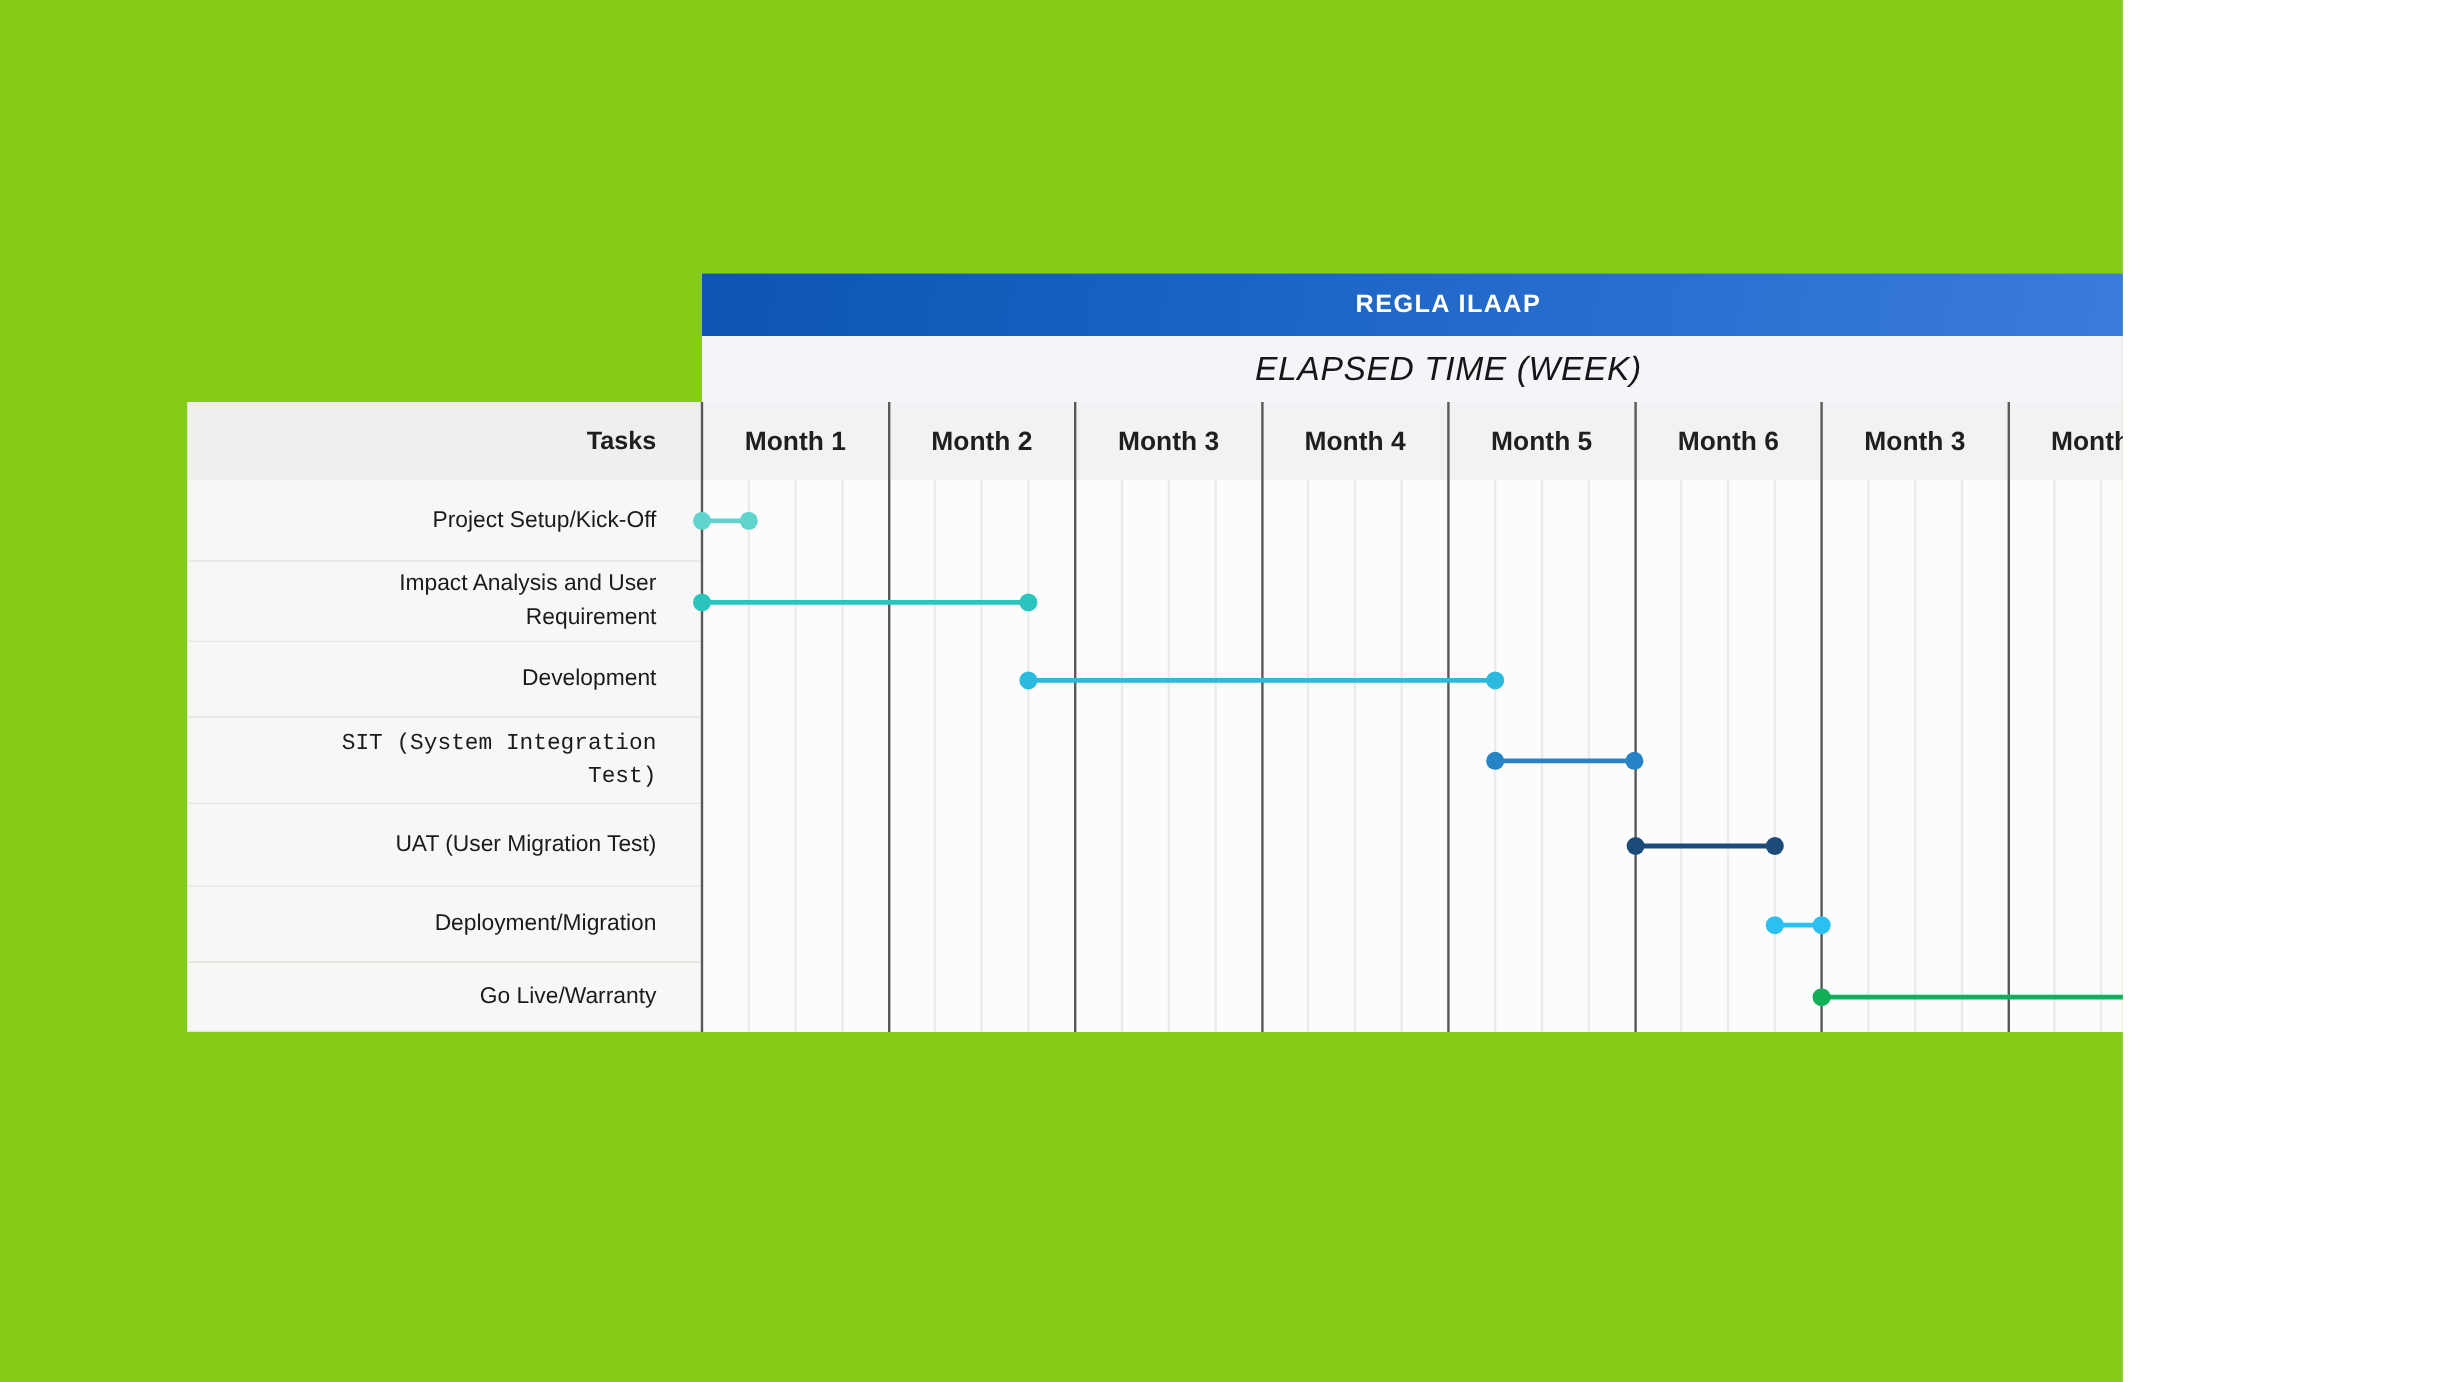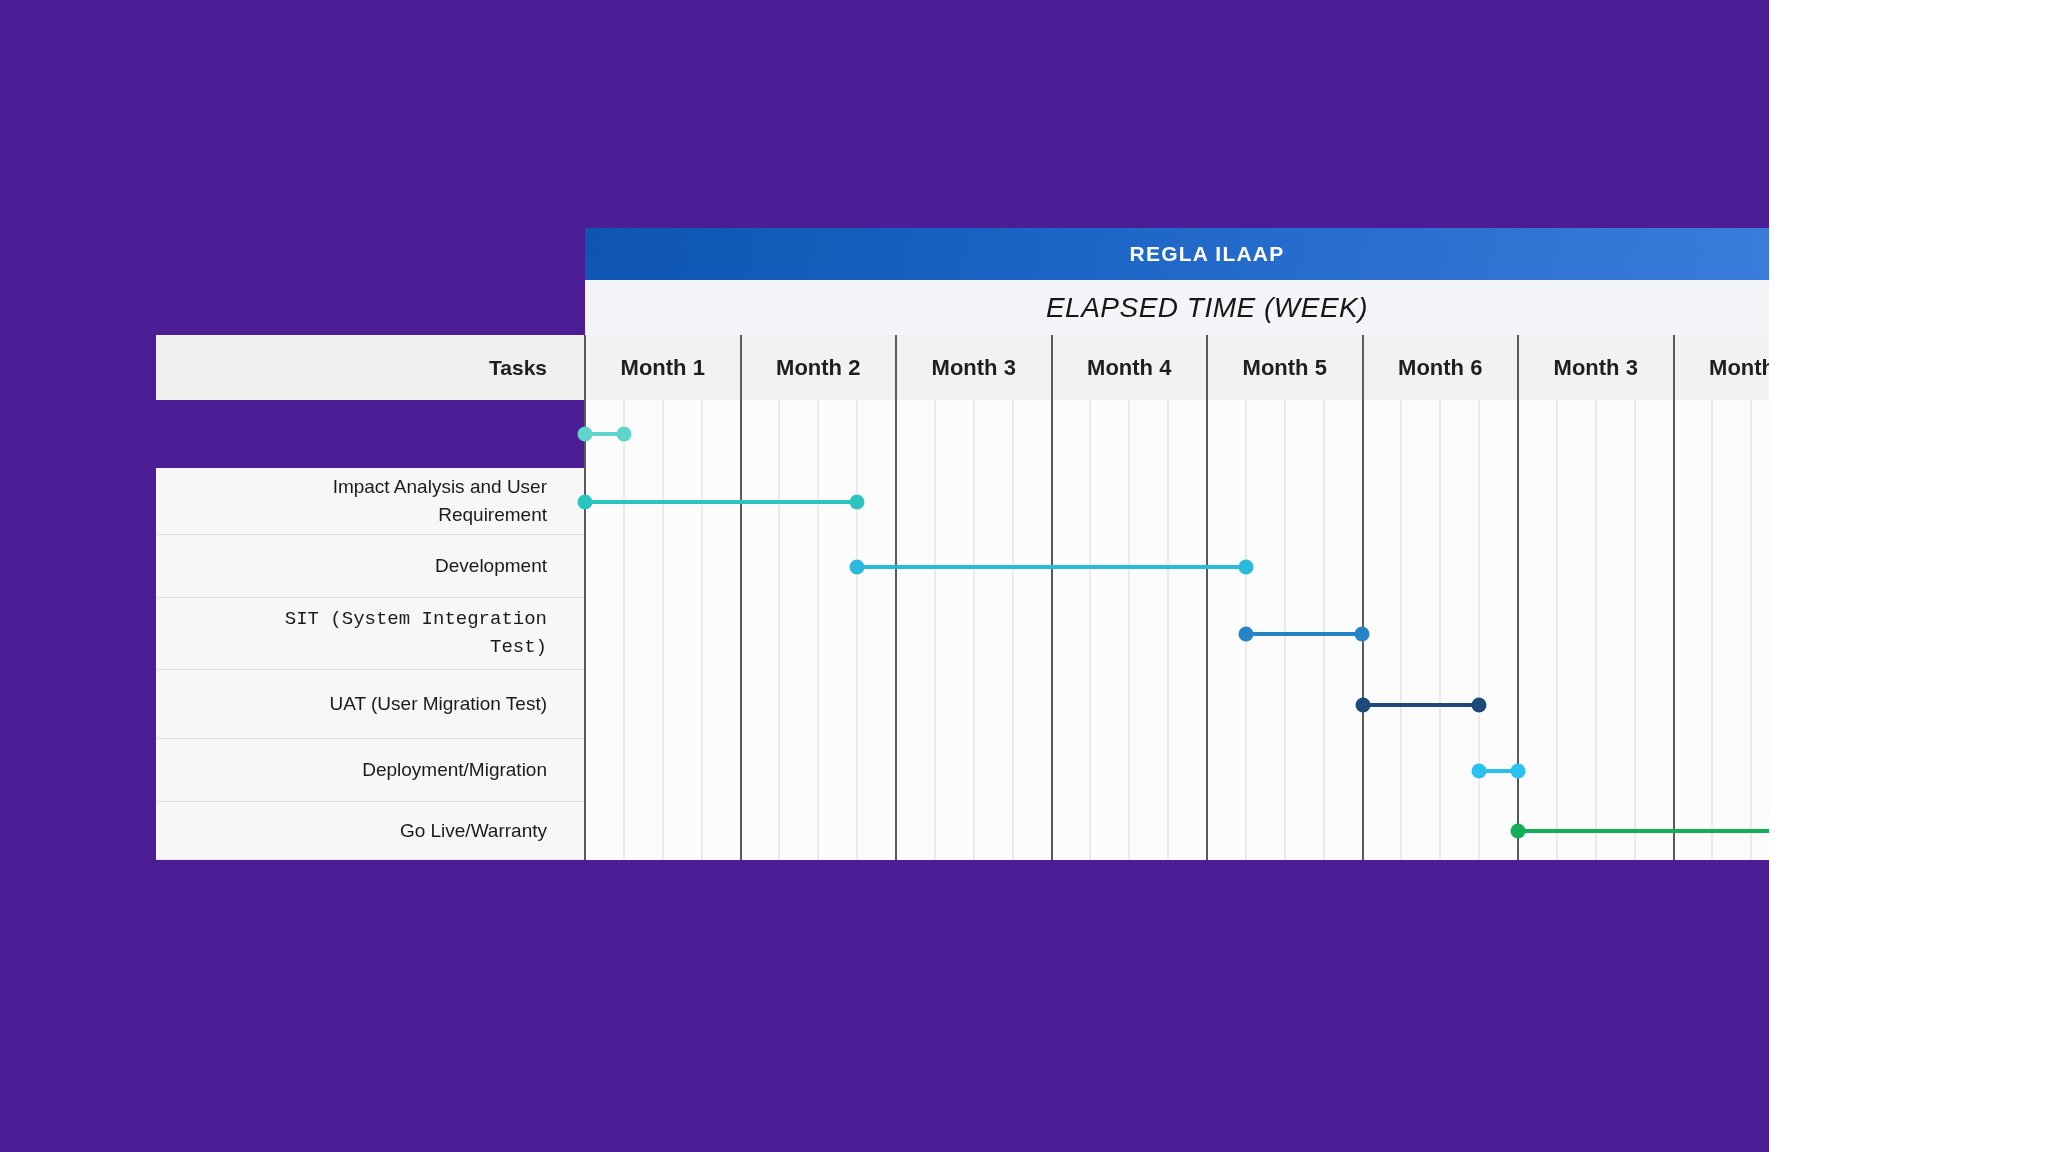--- a/index.html
+++ b/index.html
@@ -1,20 +1,20 @@
 <!DOCTYPE html>
 <html><head>
 <meta charset="utf-8">
 <style>
   html, body { margin: 0; padding: 0; background: #ffffff; }
   #canvas {
     position: relative;
     width: 1769px;
     height: 1152px;
-    background: #4c1d95;
+    background: #84cc16;
     font-family: "Liberation Sans", "DejaVu Sans", sans-serif;
     overflow: hidden;
   }
   
   #title-bar {
     position: absolute; left: 585px; top: 228px; width: 1244px; height: 52px;
     background: linear-gradient(100deg, #0d55b0 0%, #1a63c4 35%, #3d7edd 100%);
     display: flex; align-items: center; justify-content: center;
   }
   #title-bar .title-text {
@@ -94,20 +94,23 @@
     <div class="month-cell">Month 1</div>
     <div class="month-cell">Month 2</div>
     <div class="month-cell">Month 3</div>
     <div class="month-cell">Month 4</div>
     <div class="month-cell">Month 5</div>
     <div class="month-cell">Month 6</div>
     <div class="month-cell">Month 3</div>
     <div class="month-cell">Month 9</div>
   </div>
 
+  <div class="task-row" style="top: 400px; height: 68px;">
+    <span class="task-label">Project Setup/Kick-Off</span>
+  </div>
   <div class="task-row" style="top: 468px; height: 67px;">
     <span class="task-label">Impact Analysis and User Requirement</span>
   </div>
   <div class="task-row" style="top: 535px; height: 63px;">
     <span class="task-label">Development</span>
   </div>
   <div class="task-row" style="top: 598px; height: 72px; font-family: Liberation Mono, monospace;">
     <span class="task-label">SIT (System Integration Test)</span>
   </div>
   <div class="task-row" style="top: 670px; height: 69px;">

